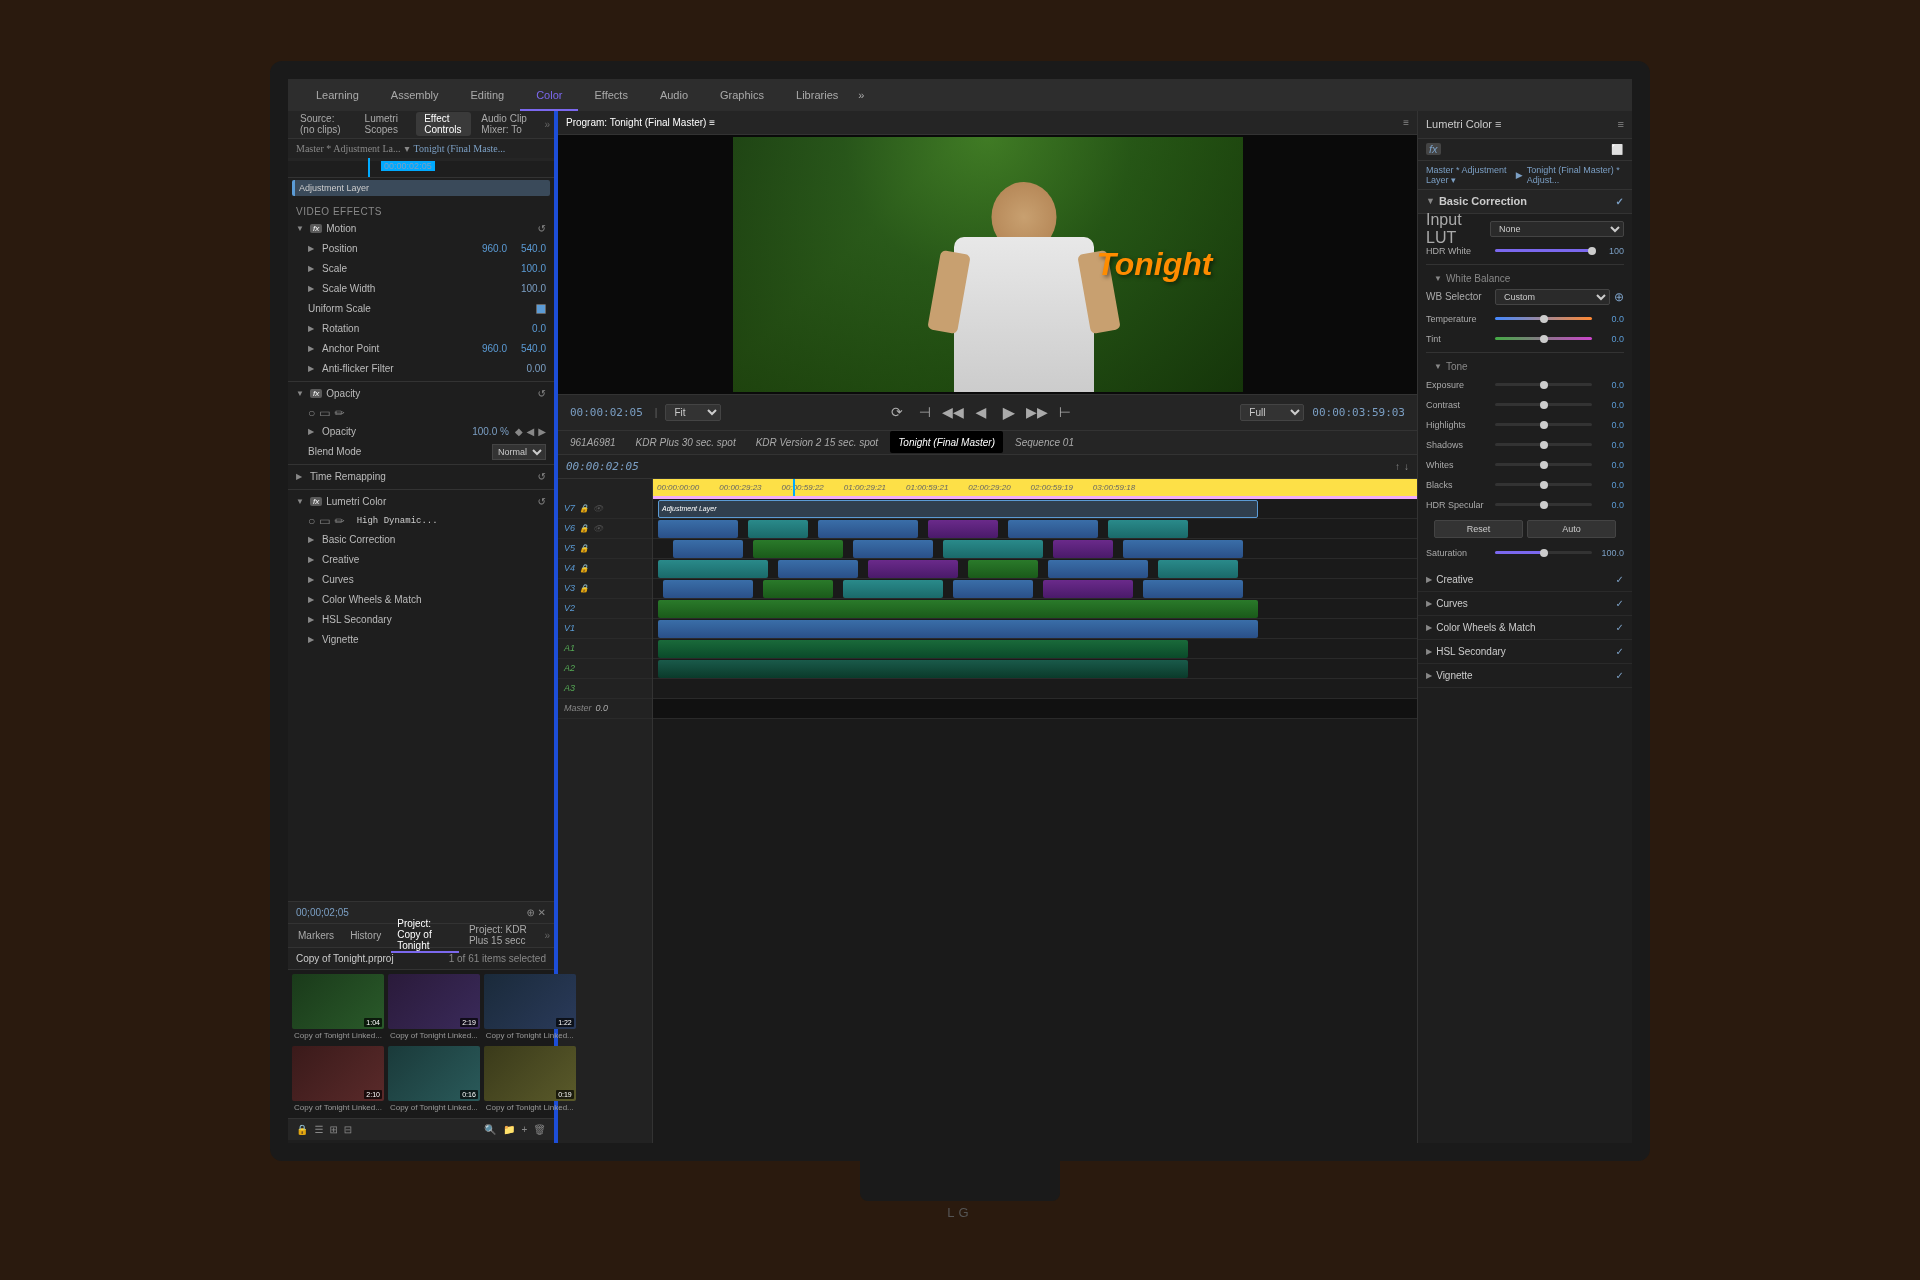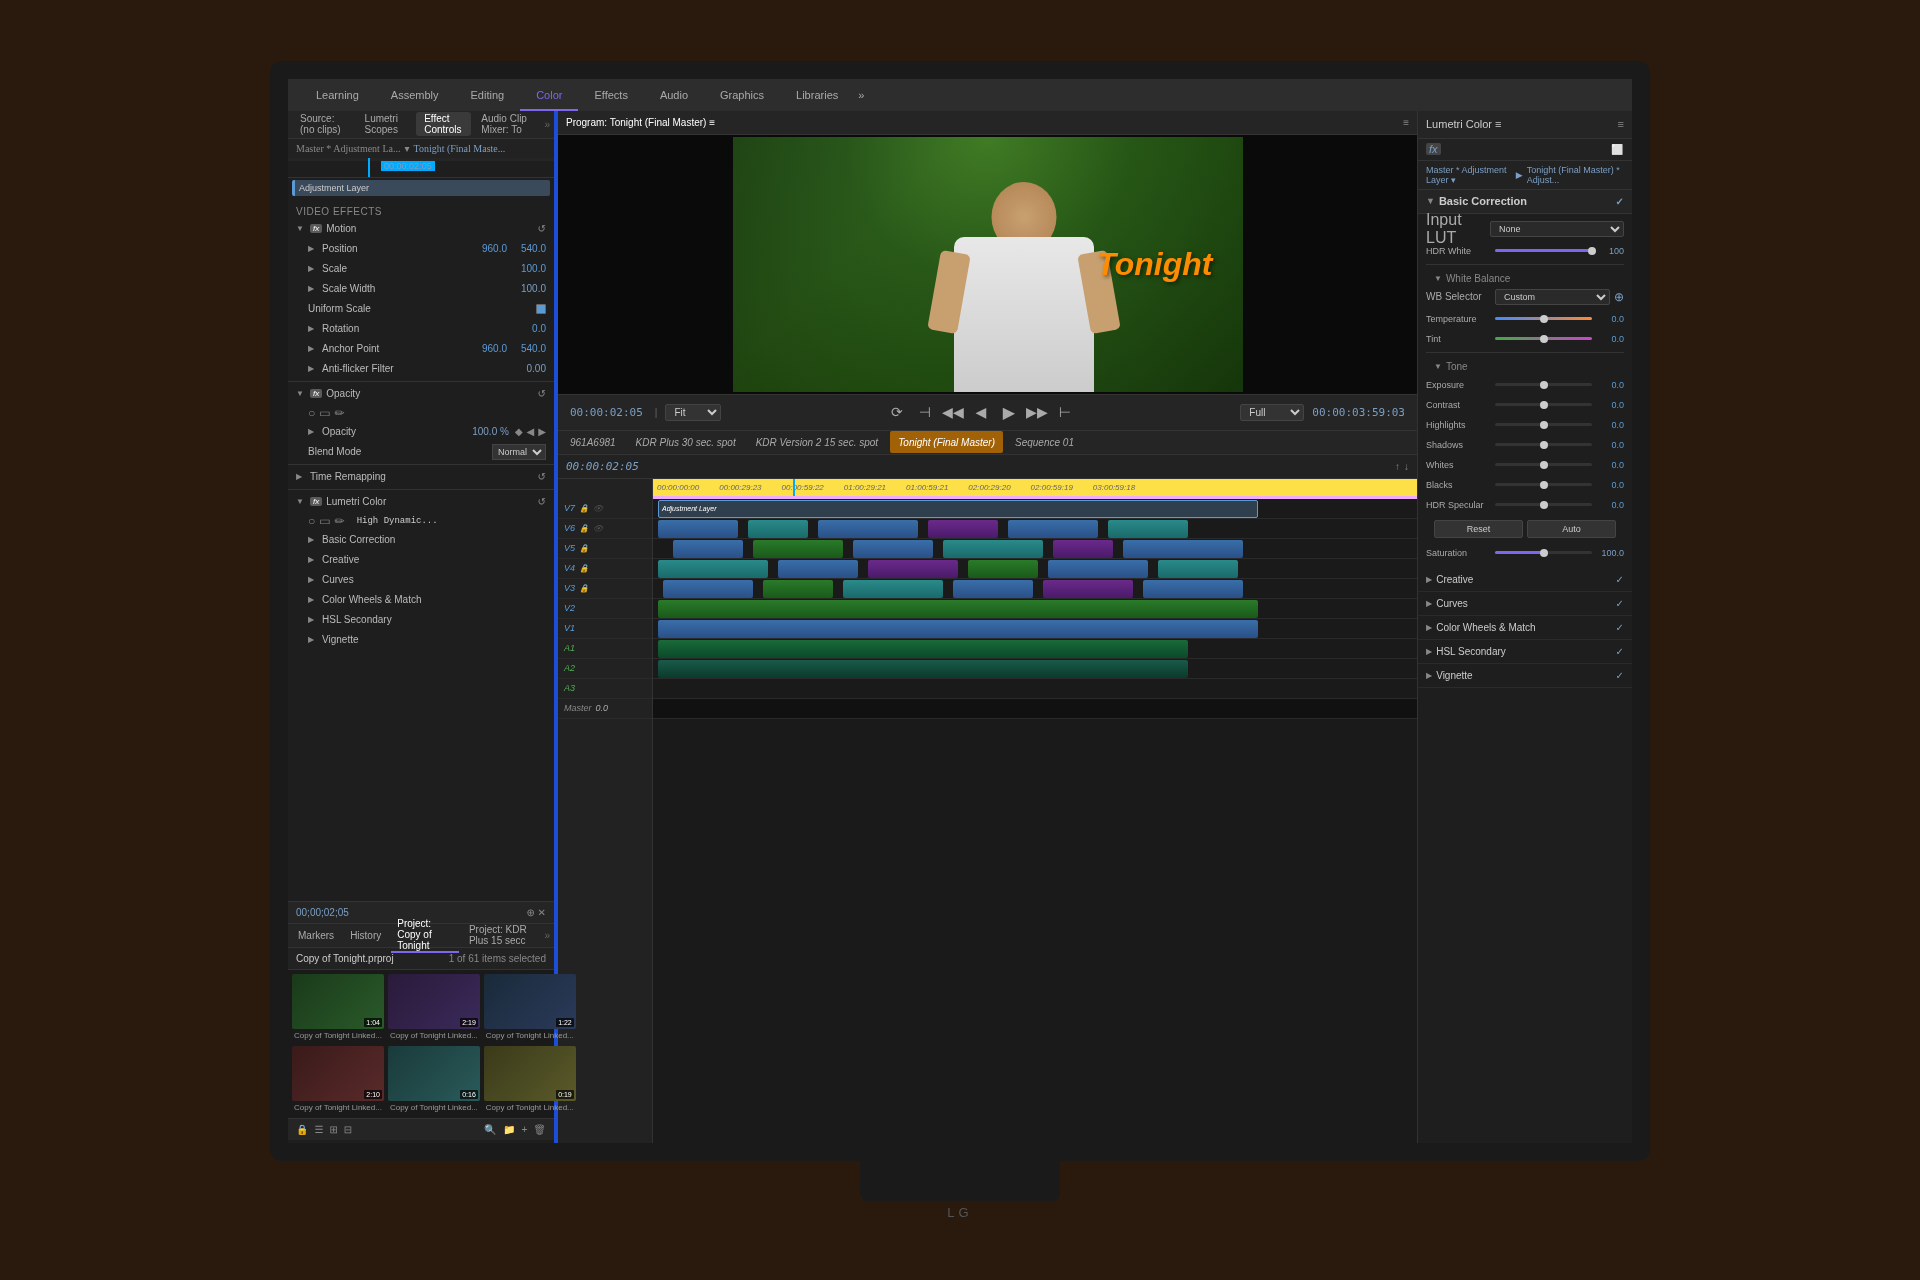--- a/index.html
+++ b/index.html
@@ -397,21 +397,21 @@
     .tl-tab {
       padding: 0 8px;
       height: 22px;
       display: flex;
       align-items: center;
       font-size: 10px;
       color: #aaa;
       cursor: pointer;
       border-radius: 2px;
     }
-    .tl-tab.active { background: #a16207; color: #fff; }
+    .tl-tab.active { background: #000000; color: #fff; }
 
     .timeline-main {
       flex: 1;
       display: flex;
       overflow: hidden;
     }
     .timeline-tracks-header {
       width: 95px;
       background: #222;
       border-right: 1px solid #333;

